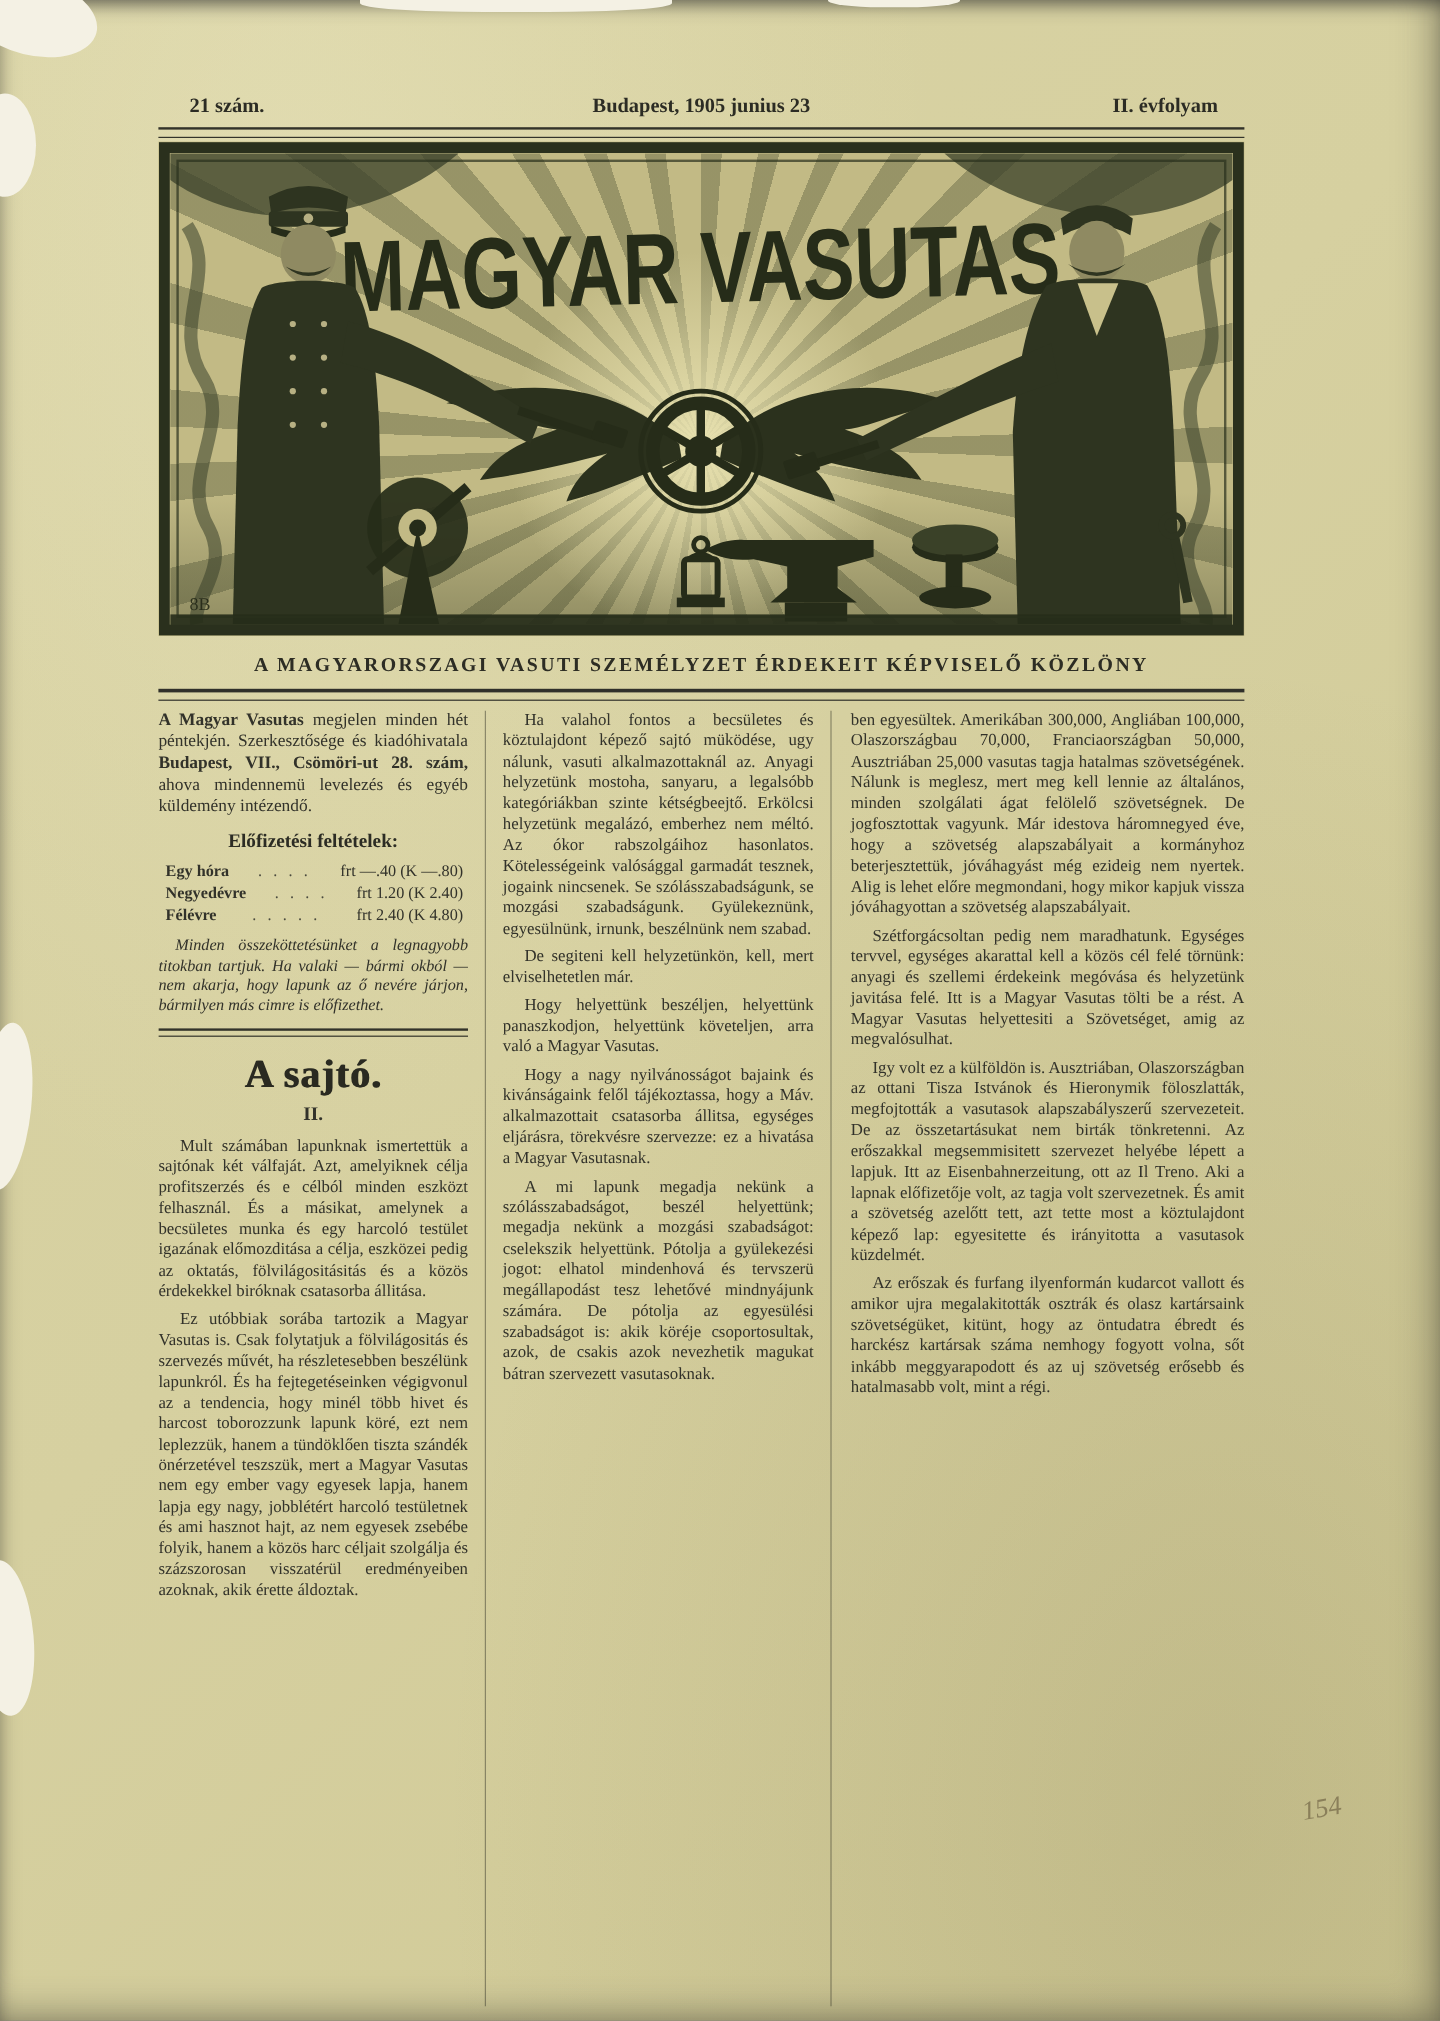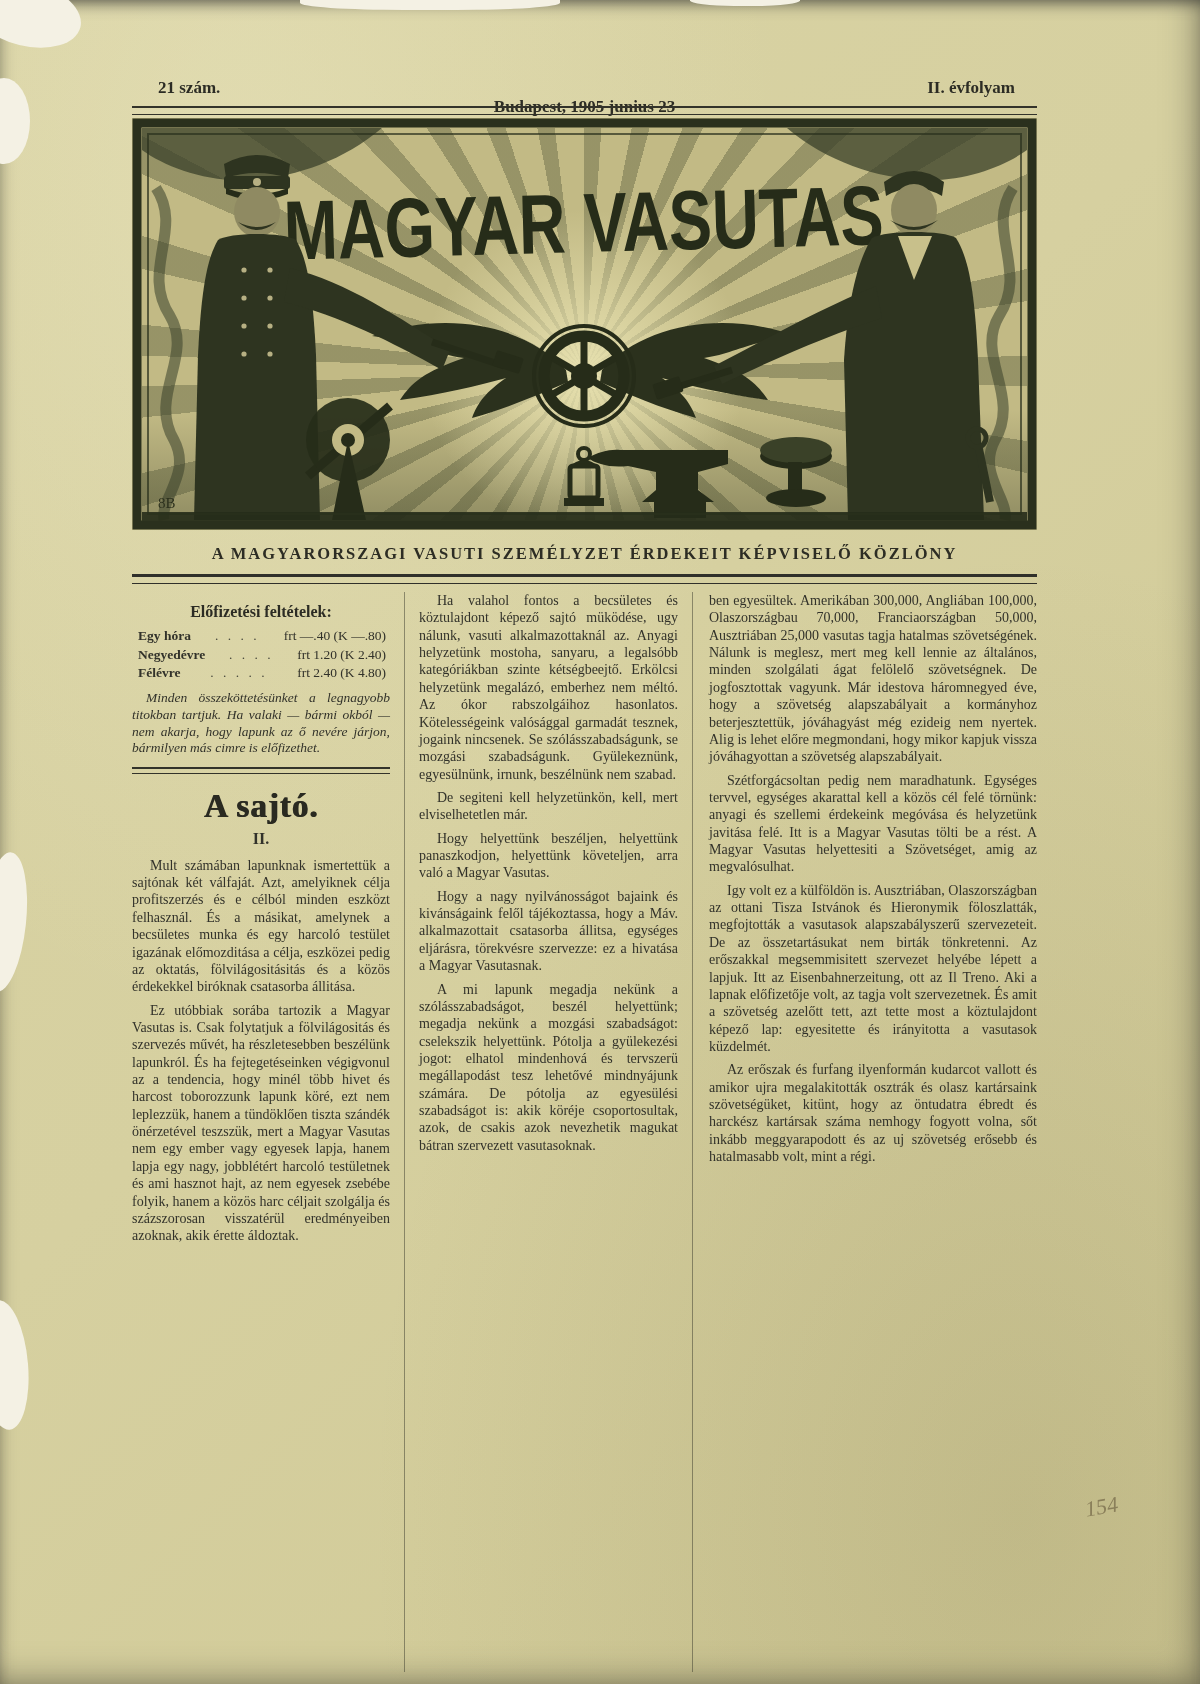--- a/index.html
+++ b/index.html
@@ -18,21 +18,21 @@
   .tear{position:absolute;background:#f4f1e4;border-radius:50%;}
   .tear1{left:-28px;top:-18px;width:110px;height:64px;transform:rotate(14deg);}
   .tear2{left:-22px;top:78px;width:52px;height:86px;}
   .tear3{left:-18px;top:852px;width:44px;height:140px;transform:rotate(6deg);}
   .tear4{left:-20px;top:1300px;width:48px;height:130px;transform:rotate(-5deg);}
   .tear5{left:300px;top:-8px;width:260px;height:18px;border-radius:40%;}
   .tear6{left:690px;top:-8px;width:110px;height:14px;border-radius:40%;}
 
   .page-header{position:absolute;left:132px;top:78px;width:905px;height:24px;font-weight:bold;font-size:17px;color:#2c2c24;}
   .issue{position:absolute;left:26px;top:0;}
-  .pub-date{position:absolute;left:50%;top:0;transform:translateX(-50%);margin-top:19px;}
+  .pub-date{position:absolute;left:50%;top:0;transform:translateX(-50%);}
   .volume{position:absolute;right:22px;top:0;}
   .header-rule{position:absolute;left:132px;top:106px;width:905px;height:6px;
     border-top:2px solid #33332a;border-bottom:1px solid #33332a;}
 
   
   .masthead{position:absolute;left:132px;top:118px;width:905px;height:412px;background:#c2ba85;margin:0;}
   .rays{position:absolute;inset:10px;
     background:
       radial-gradient(circle at 50% 62%, rgba(233,227,178,.95) 0%, rgba(233,227,178,0) 32%),
       repeating-conic-gradient(from -88deg at 50% 62%, rgba(52,59,34,.30) 0deg 4deg, rgba(52,59,34,0) 4deg 11deg),
@@ -177,20 +177,21 @@
       <text x="26" y="390" font-size="15" fill="#1f2414" opacity="0.85" style="font-family:'Liberation Serif',serif;">8B</text>
     </svg>
   </figure>
 
   <div class="caption">A MAGYARORSZAGI VASUTI SZEMÉLYZET ÉRDEKEIT KÉPVISELŐ KÖZLÖNY</div>
   <div class="main-rule"></div>
 
   <main class="columns">
 
     <section class="col col-1">
+      <p class="intro"><strong>A Magyar Vasutas</strong><span> megjelen minden hét péntekjén. Szerkesztősége és kiadóhivatala </span><strong>Budapest, VII., Csömöri-ut 28. szám,</strong><span> ahova mindennemü levelezés és egyéb küldemény intézendő.</span></p>
 
       <h3 class="sub-head">Előfizetési feltételek:</h3>
 
       <div class="rates">
         <div class="rate-row">
           <span class="rate-label">Egy hóra</span>
           <span class="rate-dots">. . . .</span>
           <span class="rate-value">frt —.40 (K —.80)</span>
         </div>
         <div class="rate-row">

